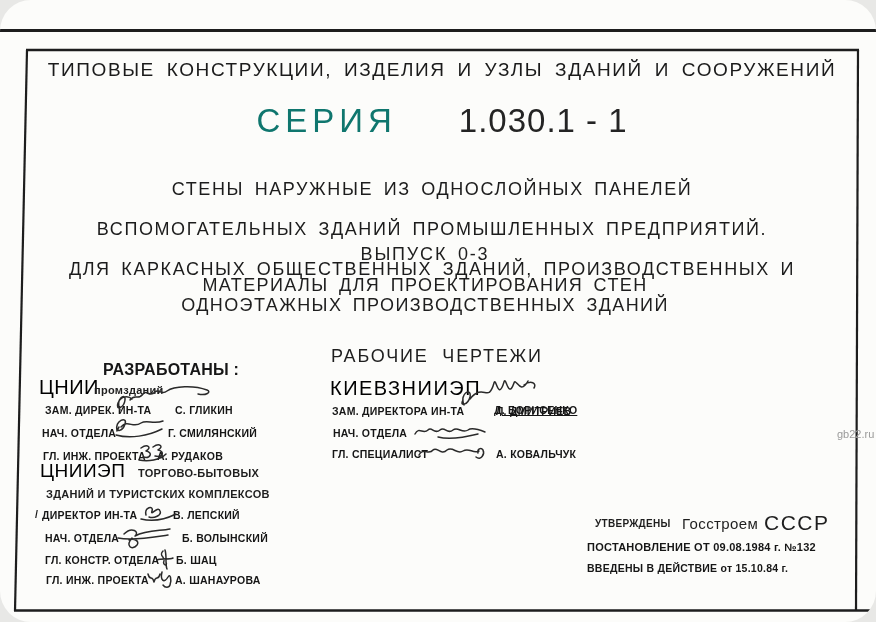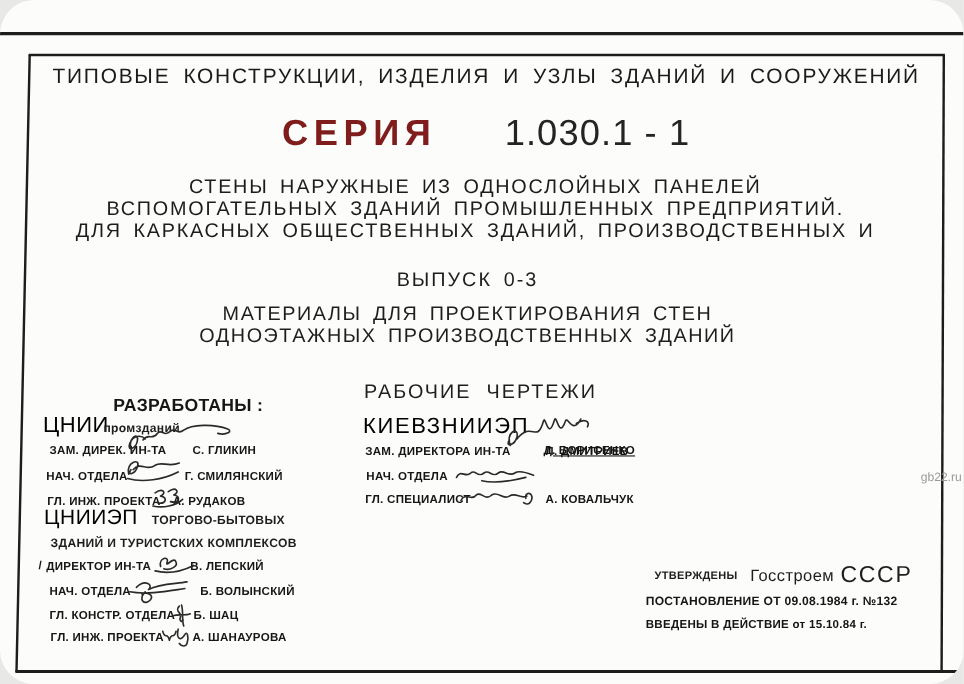--- a/index.html
+++ b/index.html
@@ -7,23 +7,23 @@
     position:relative;width:876px;height:622px;background:#fcfcfa;
     overflow:hidden;
     font-family:"Liberation Sans","DejaVu Sans",sans-serif;
     color:#1e1e1e;
     border-radius:31px;
     -webkit-font-smoothing:antialiased;
   }
   .abs{position:absolute;white-space:nowrap;}
   .ctr{text-align:center;}
   .t-title{font-size:19px;letter-spacing:1.6px;word-spacing:5px;font-weight:400;color:#1b1b1b;}
-  .t-series-label{font-size:33px;letter-spacing:5px;font-weight:700;color:#7f1d1d;}
+  .t-series-label{font-size:33px;letter-spacing:5px;font-weight:400;color:#0f766e;}
   .t-series-num{font-size:33px;letter-spacing:1px;font-weight:400;color:#242424;}
-  .t-sub{font-size:18px;letter-spacing:1.6px;word-spacing:4px;line-height:20px;font-weight:400;color:#1c1c1c;}
+  .t-sub{font-size:18px;letter-spacing:1.6px;word-spacing:4px;line-height:20px;font-weight:400;color:#1c1c1c;margin-top:20px;}
   .t-issue{font-size:18px;letter-spacing:1.8px;word-spacing:4px;font-weight:400;}
   .t-issuesub{font-size:18px;letter-spacing:1.4px;word-spacing:4px;line-height:20px;font-weight:400;}
   .t-small{font-size:10.5px;font-weight:700;letter-spacing:.25px;color:#161616;}
   .t-org-big{font-size:20px;font-weight:400;letter-spacing:.5px;color:#000000;}
   .t-org-small{font-size:11px;font-weight:700;letter-spacing:.3px;}
   .t-wd-head{font-size:18px;letter-spacing:1.8px;word-spacing:7px;font-weight:400;}
   .t-approve{font-size:10px;font-weight:700;letter-spacing:.3px;}
   .t-gosstroy{font-size:15px;font-weight:400;letter-spacing:.4px;}
   .t-cccp{font-size:21px;font-weight:400;letter-spacing:1.5px;}
   .t-watermark{font-size:11px;color:#9a9a9a;font-weight:400;}

